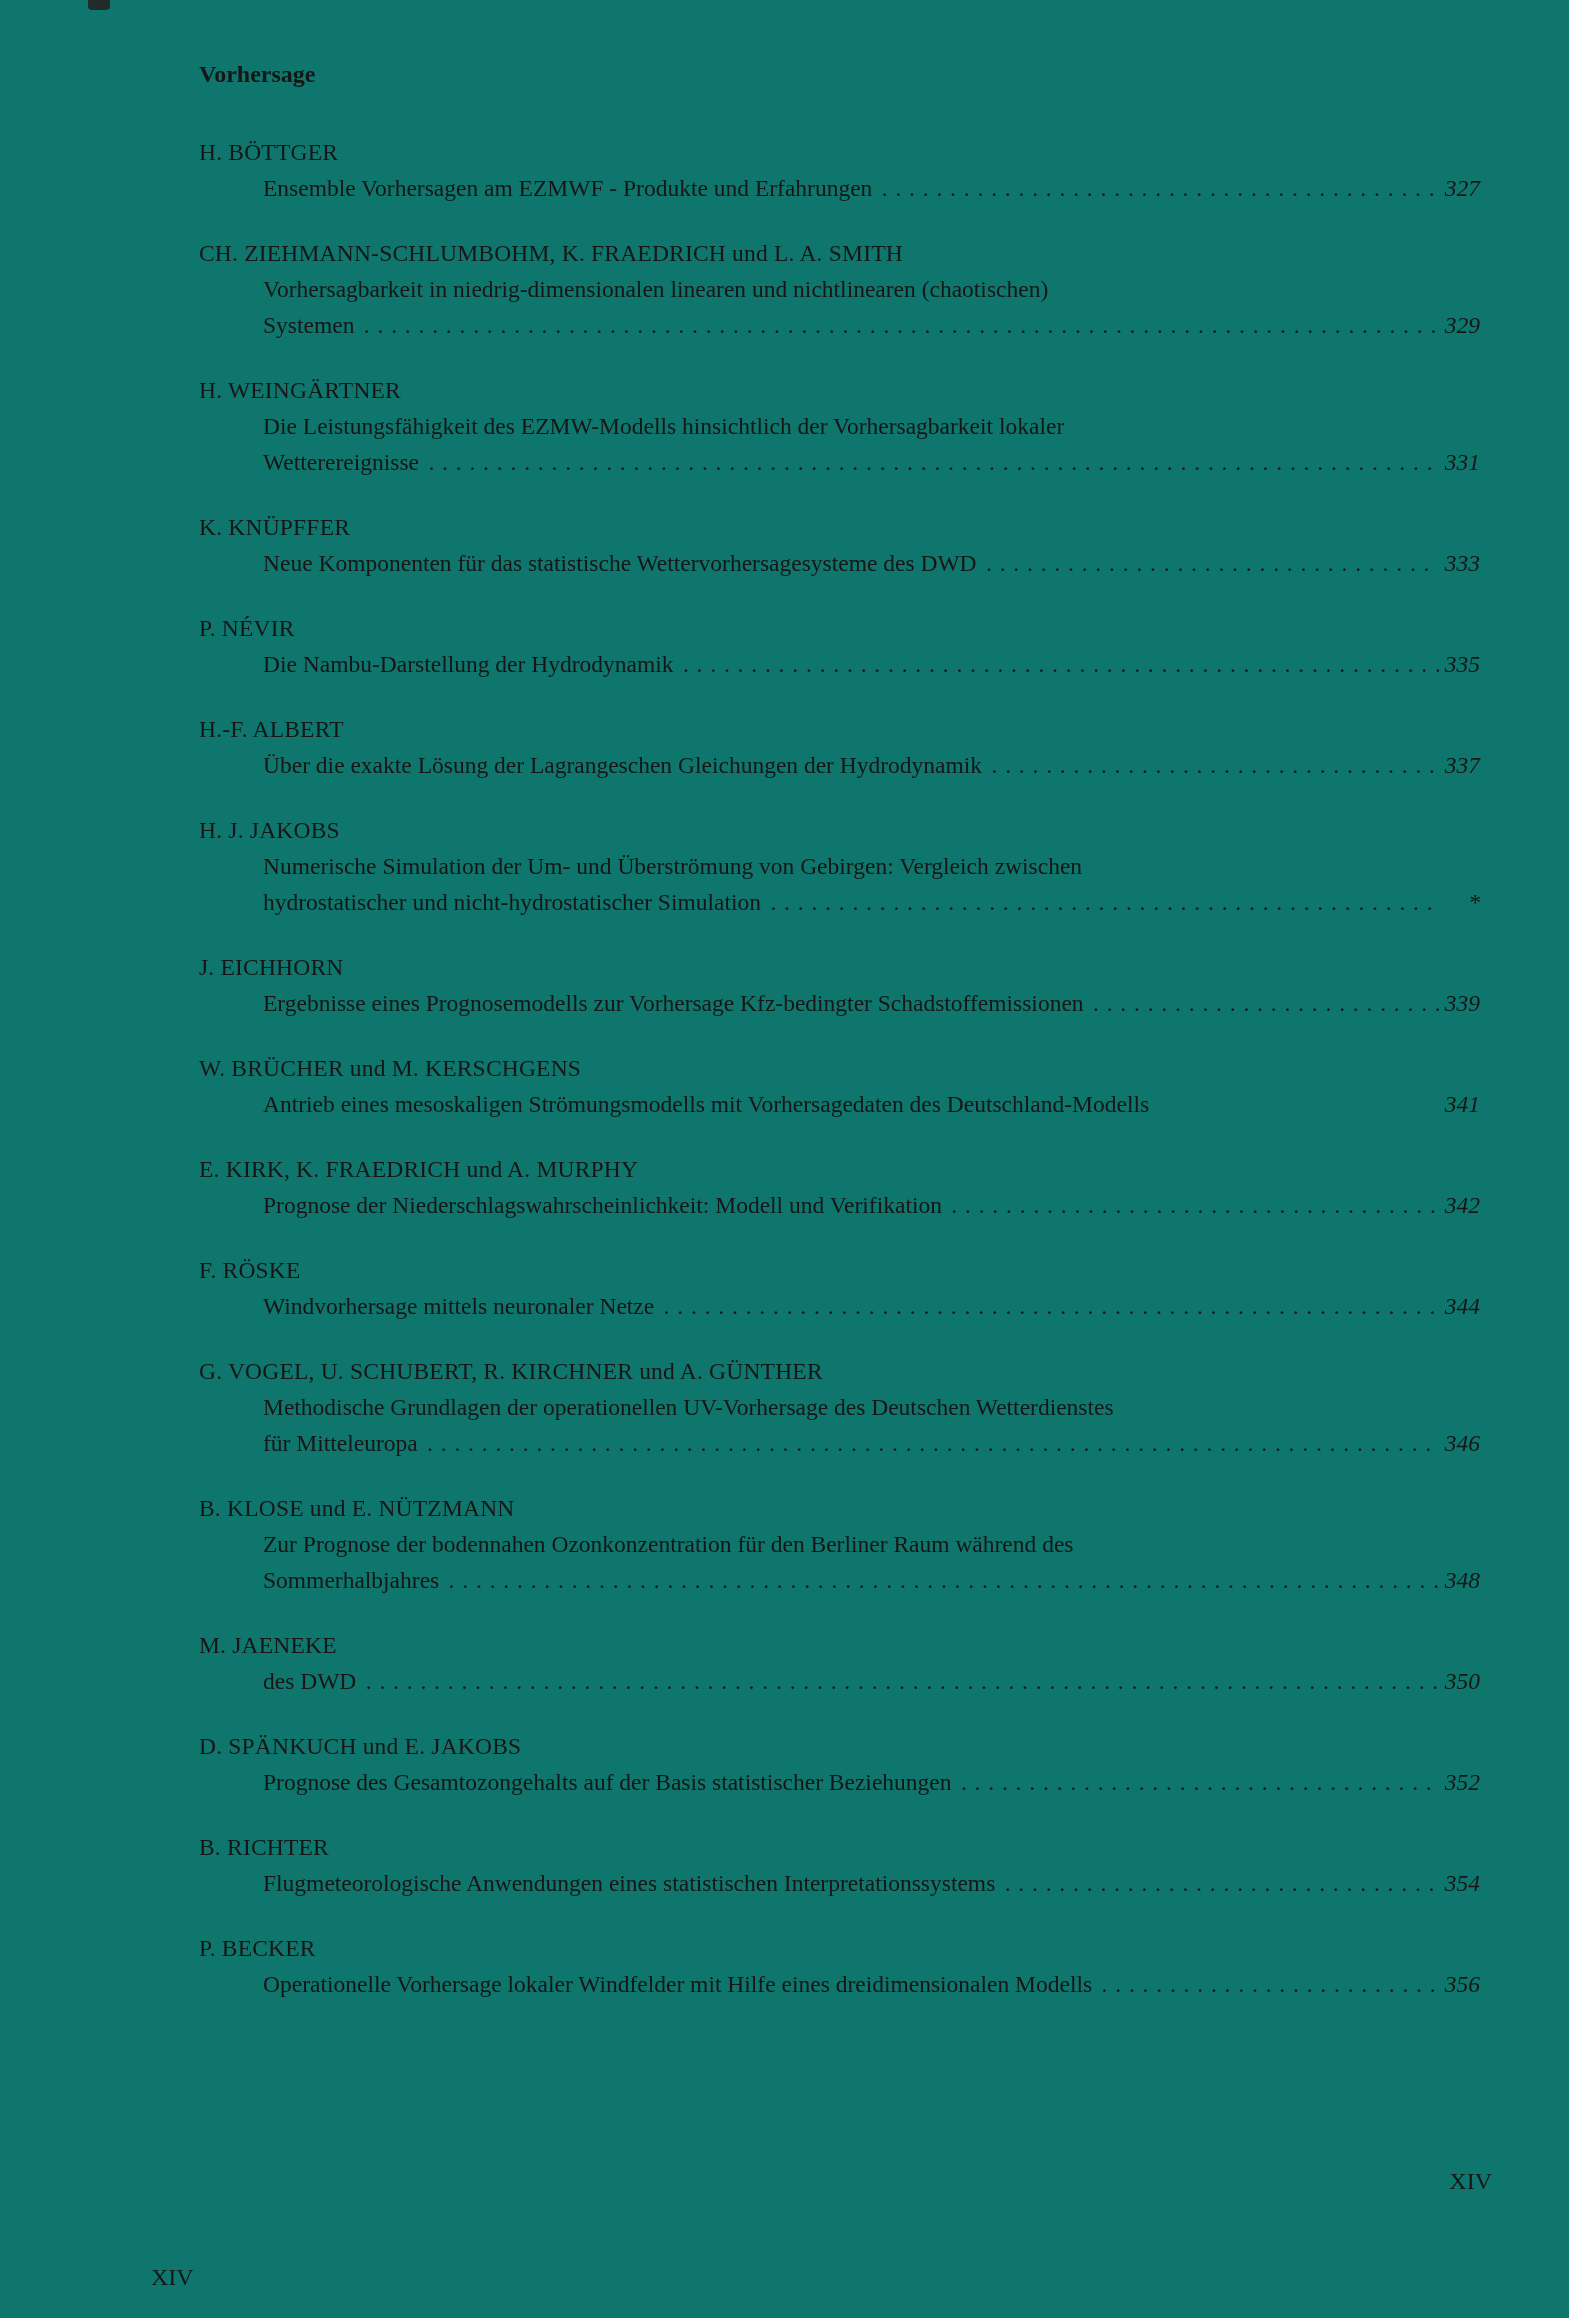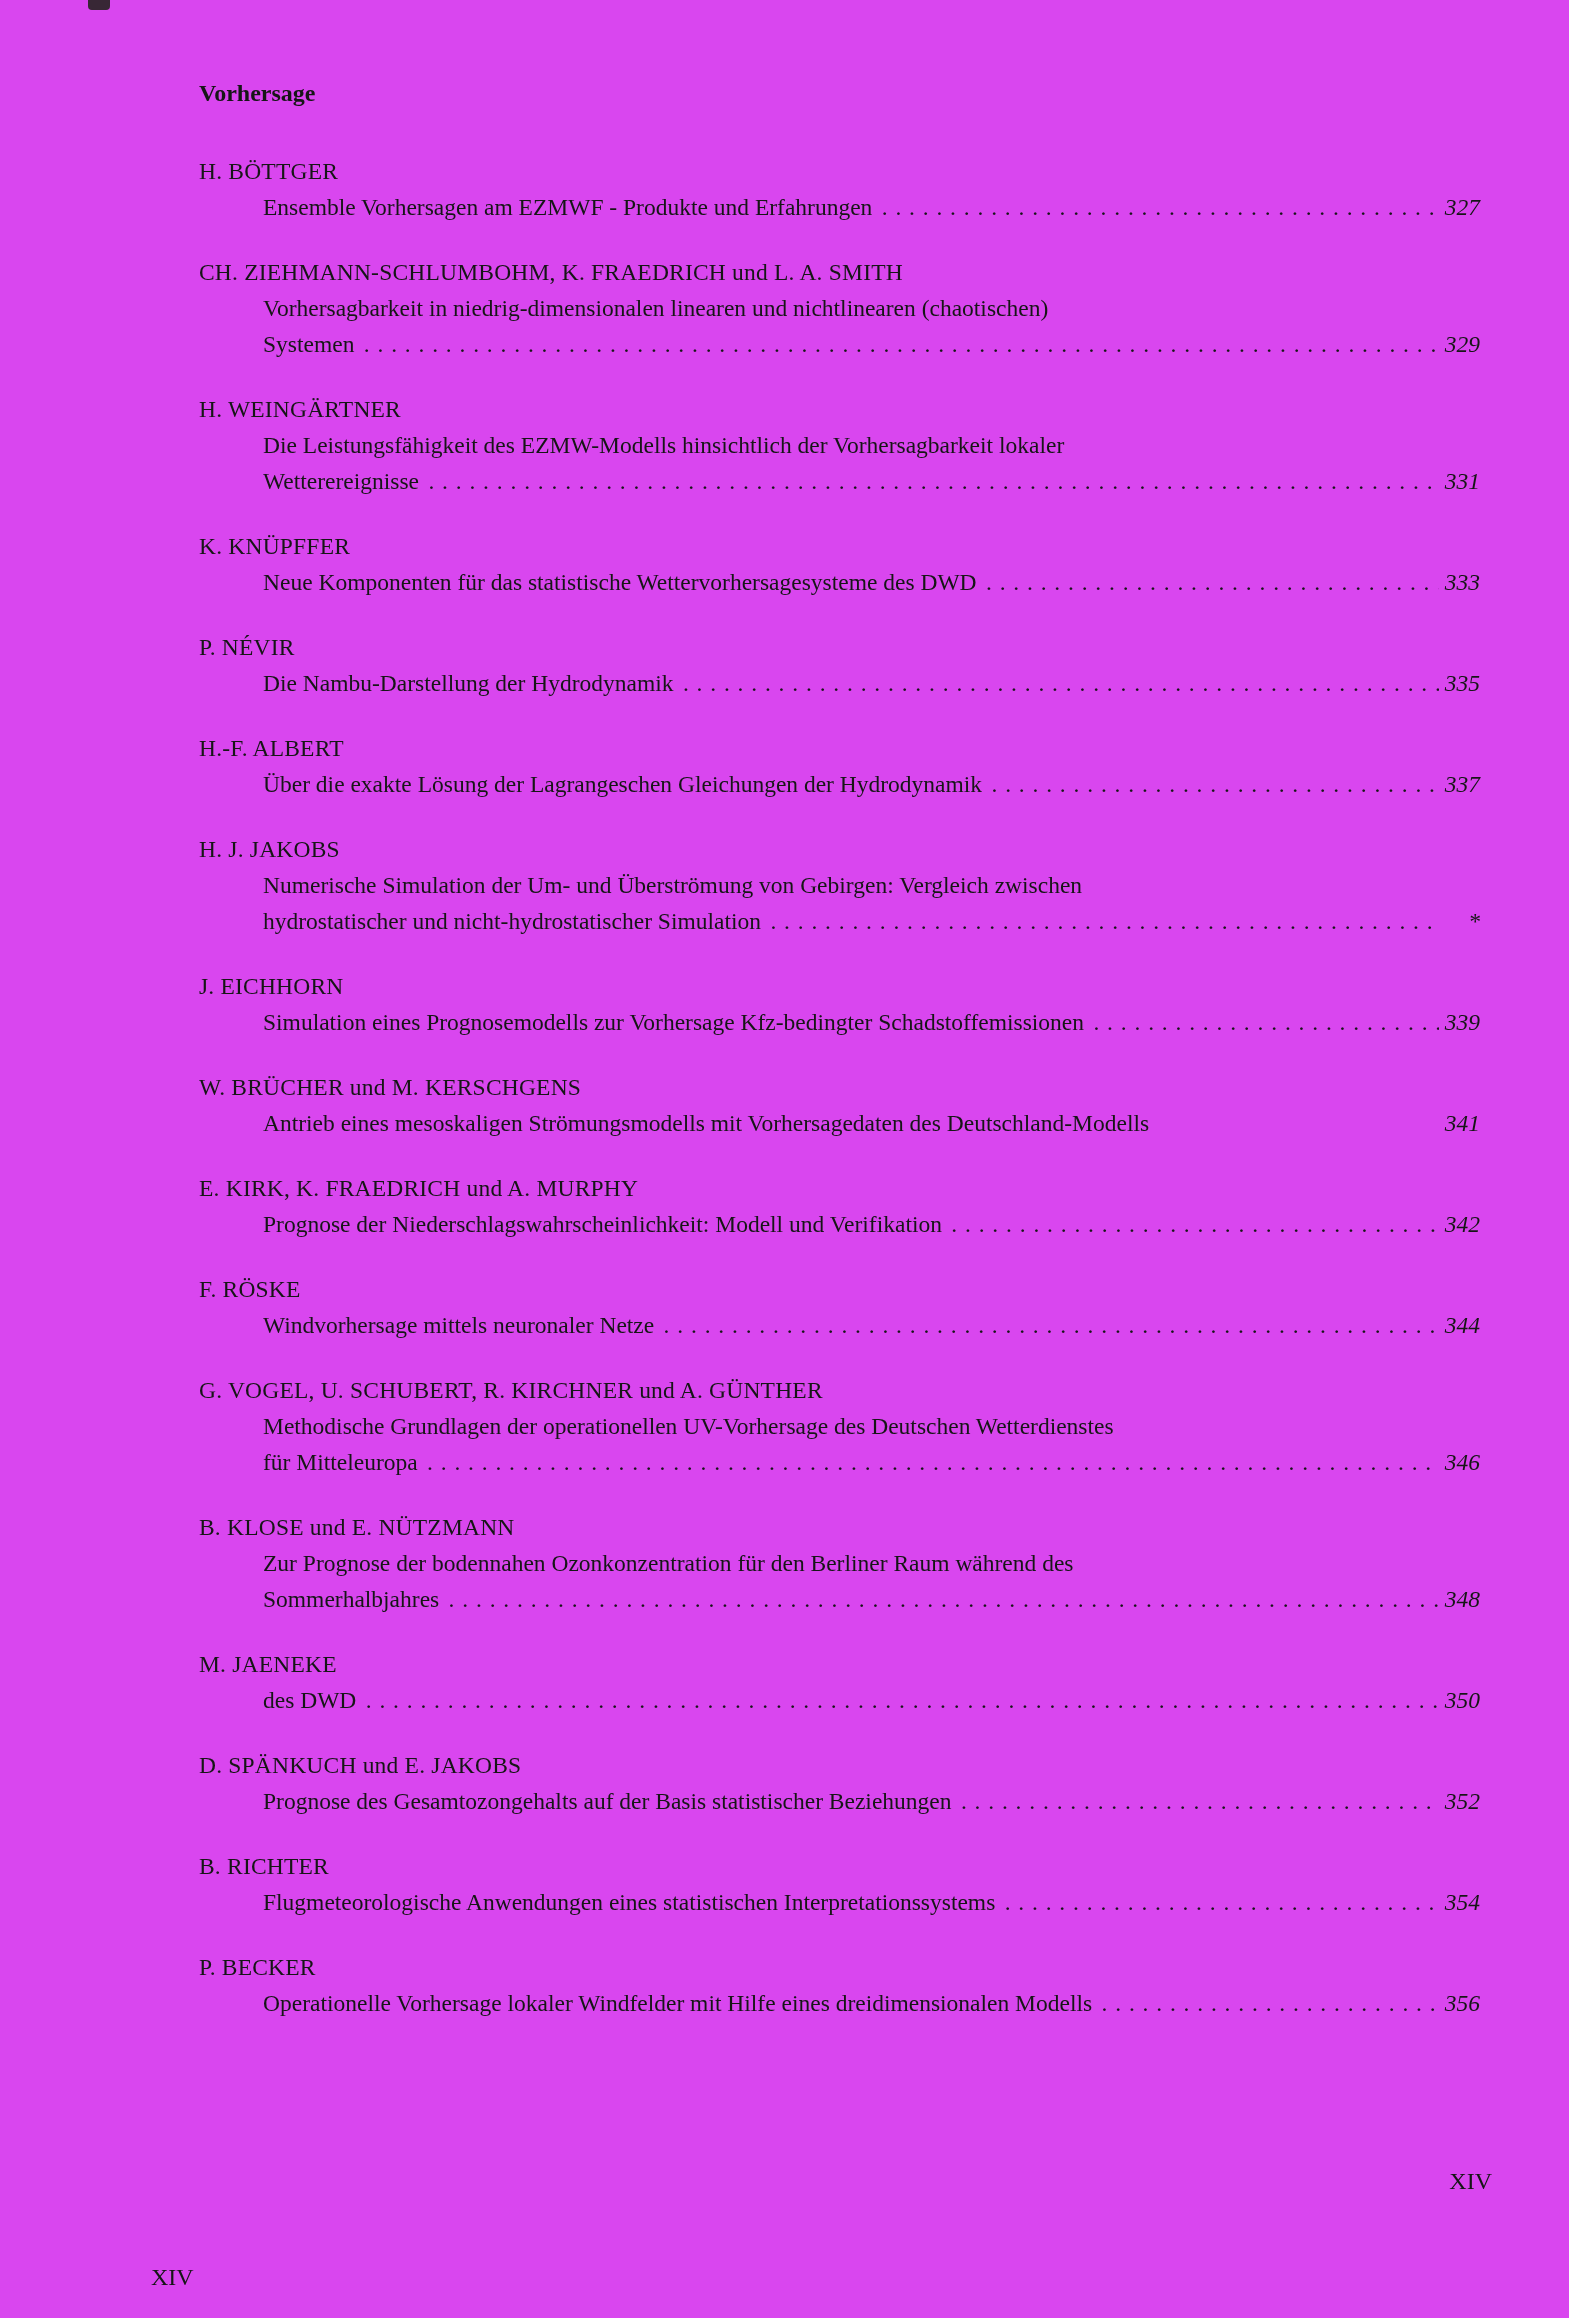--- a/index.html
+++ b/index.html
@@ -2,24 +2,24 @@
 <html style="font-size:12.6px"><head>
 <meta charset="utf-8">
 <style>
   * { margin: 0; padding: 0; box-sizing: border-box; }
   html, body { background: #d9d9d4; }
   .page {
     position: relative;
     width: 1569px;
     height: 2319px;
     margin: 0 auto;
-    background: #d946ef;
+    background: #0f766e;
     color: #161616;
     font-family: "Liberation Serif", serif;
-    padding: 80px 89px 0 199px;
+    padding: 61px 89px 0 199px;
     overflow: hidden;
   }
   .scan-mark {
     position: absolute;
     left: 88px;
     top: 0;
     width: 22px;
     height: 10.2px;
     background: #262420;
     border-radius: 0 0 3.9px 3.9px;
@@ -159,21 +159,21 @@
         <span class="leader">................................................................................................................................................................</span>
         <span class="page-num">*</span>
       </div>
     </div>
   </div>
 
   <div class="entry">
     <div class="authors">J. EICHHORN</div>
     <div class="title-block">
       <div class="title-row">
-        <span class="title-last">Simulation eines Prognosemodells zur Vorhersage Kfz-bedingter Schadstoffemissionen</span>
+        <span class="title-last">Ergebnisse eines Prognosemodells zur Vorhersage Kfz-bedingter Schadstoffemissionen</span>
         <span class="leader">................................................................................................................................................................</span>
         <span class="page-num">339</span>
       </div>
     </div>
   </div>
 
   <div class="entry">
     <div class="authors">W. BRÜCHER und M. KERSCHGENS</div>
     <div class="title-block">
       <div class="title-row">

